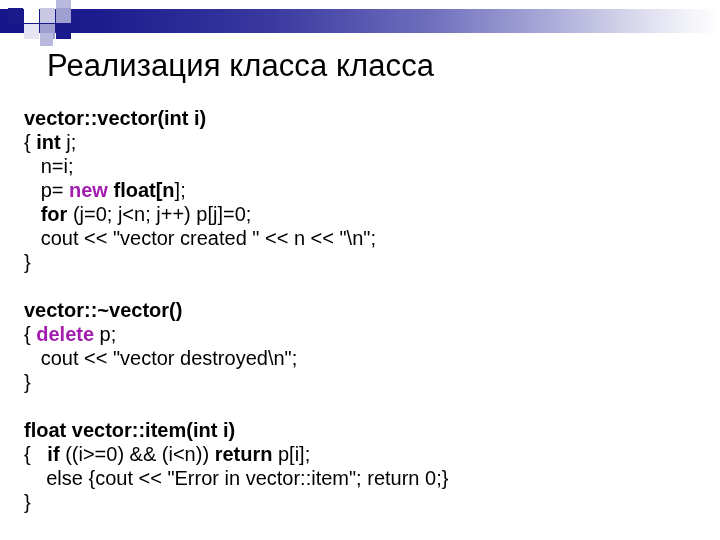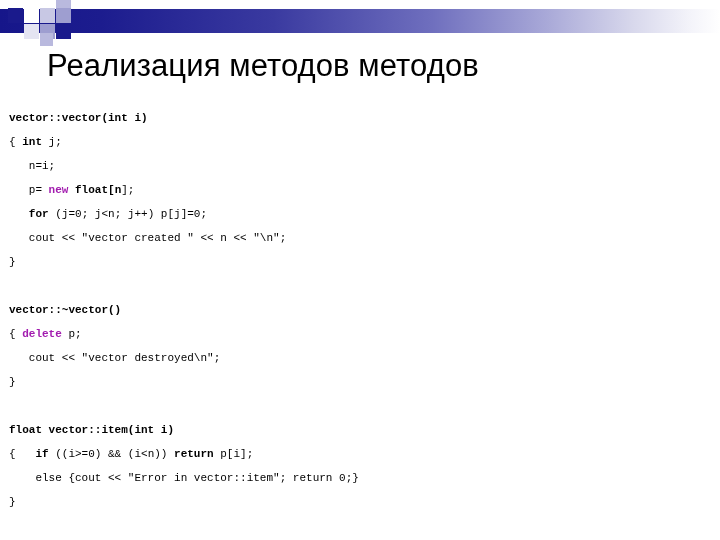--- a/index.html
+++ b/index.html
@@ -49,25 +49,25 @@
     font-size: 31px;
     line-height: 38px;
     color: #000000;
     white-space: nowrap;
     letter-spacing: 0.1px;
   }
 
   
   .code {
     position: absolute;
-    left: 9px;
+    left: 24px;
     top: 106px;
     width: 680px;
-    font-family: Liberation Mono, monospace;
-    font-size: 11px;
+    font-family: Liberation Sans, sans-serif;
+    font-size: 20px;
     line-height: 24px;
     color: #000000;
     white-space: pre;
   }
   .code .ln { height: 24px; }
   .code .ln.blank { height: 24px; }
   .b  { font-weight: bold; }
   .kw { font-weight: bold; color: #a21caf; }
 </style>
 </head>
@@ -83,15 +83,15 @@
       <div class="sq" style="left: 40px; top: 8px; width: 15px; height: 15px; background: rgb(200, 200, 228);"></div>
       <div class="sq" style="left: 56px; top: 0px; width: 15px; height: 15px; background: rgb(185, 185, 222);"></div>
       <div class="sq" style="left: 56px; top: 8px; width: 15px; height: 15px; background: rgb(158, 158, 208);"></div>
       <div class="sq" style="left: 24px; top: 24px; width: 15px; height: 15px; background: rgb(228, 228, 242);"></div>
       <div class="sq" style="left: 40px; top: 24px; width: 15px; height: 15px; background: rgb(158, 158, 208);"></div>
       <div class="sq" style="left: 56px; top: 24px; width: 15px; height: 15px; background: rgb(26, 26, 140);"></div>
       <div class="sq" style="left: 40px; top: 33px; width: 13px; height: 13px; background: rgb(185, 185, 222);"></div>
     </div>
 </div>
 
-<div class="title">Реализация методов методов</div>
+<div class="title">Реализация класса класса</div>
 
 <div class="code" id="code-block"><div class="ln"><span class="b">vector::vector(int i)</span></div><div class="ln"><span>{ </span><span class="b">int</span><span> j;</span></div><div class="ln"><span>   n=i;</span></div><div class="ln"><span>   p= </span><span class="kw">new</span><span class="b"> float[n</span><span>];</span></div><div class="ln"><span>   </span><span class="b">for</span><span> (j=0; j&lt;n; j++) p[j]=0;</span></div><div class="ln"><span>   cout &lt;&lt; "vector created " &lt;&lt; n &lt;&lt; "\n";</span></div><div class="ln"><span>}</span></div><div class="ln blank">&nbsp;</div><div class="ln"><span class="b">vector::~vector()</span></div><div class="ln"><span>{ </span><span class="kw">delete</span><span> p;</span></div><div class="ln"><span>   cout &lt;&lt; "vector destroyed\n";</span></div><div class="ln"><span>}</span></div><div class="ln blank">&nbsp;</div><div class="ln"><span class="b">float vector::item(int i)</span></div><div class="ln"><span>{   </span><span class="b">if</span><span> ((i&gt;=0) &amp;&amp; (i&lt;n)) </span><span class="b">return</span><span> p[i];</span></div><div class="ln"><span>    else {cout &lt;&lt; "Error in vector::item"; return 0;}</span></div><div class="ln"><span>}</span></div></div>
 
 </body></html>

